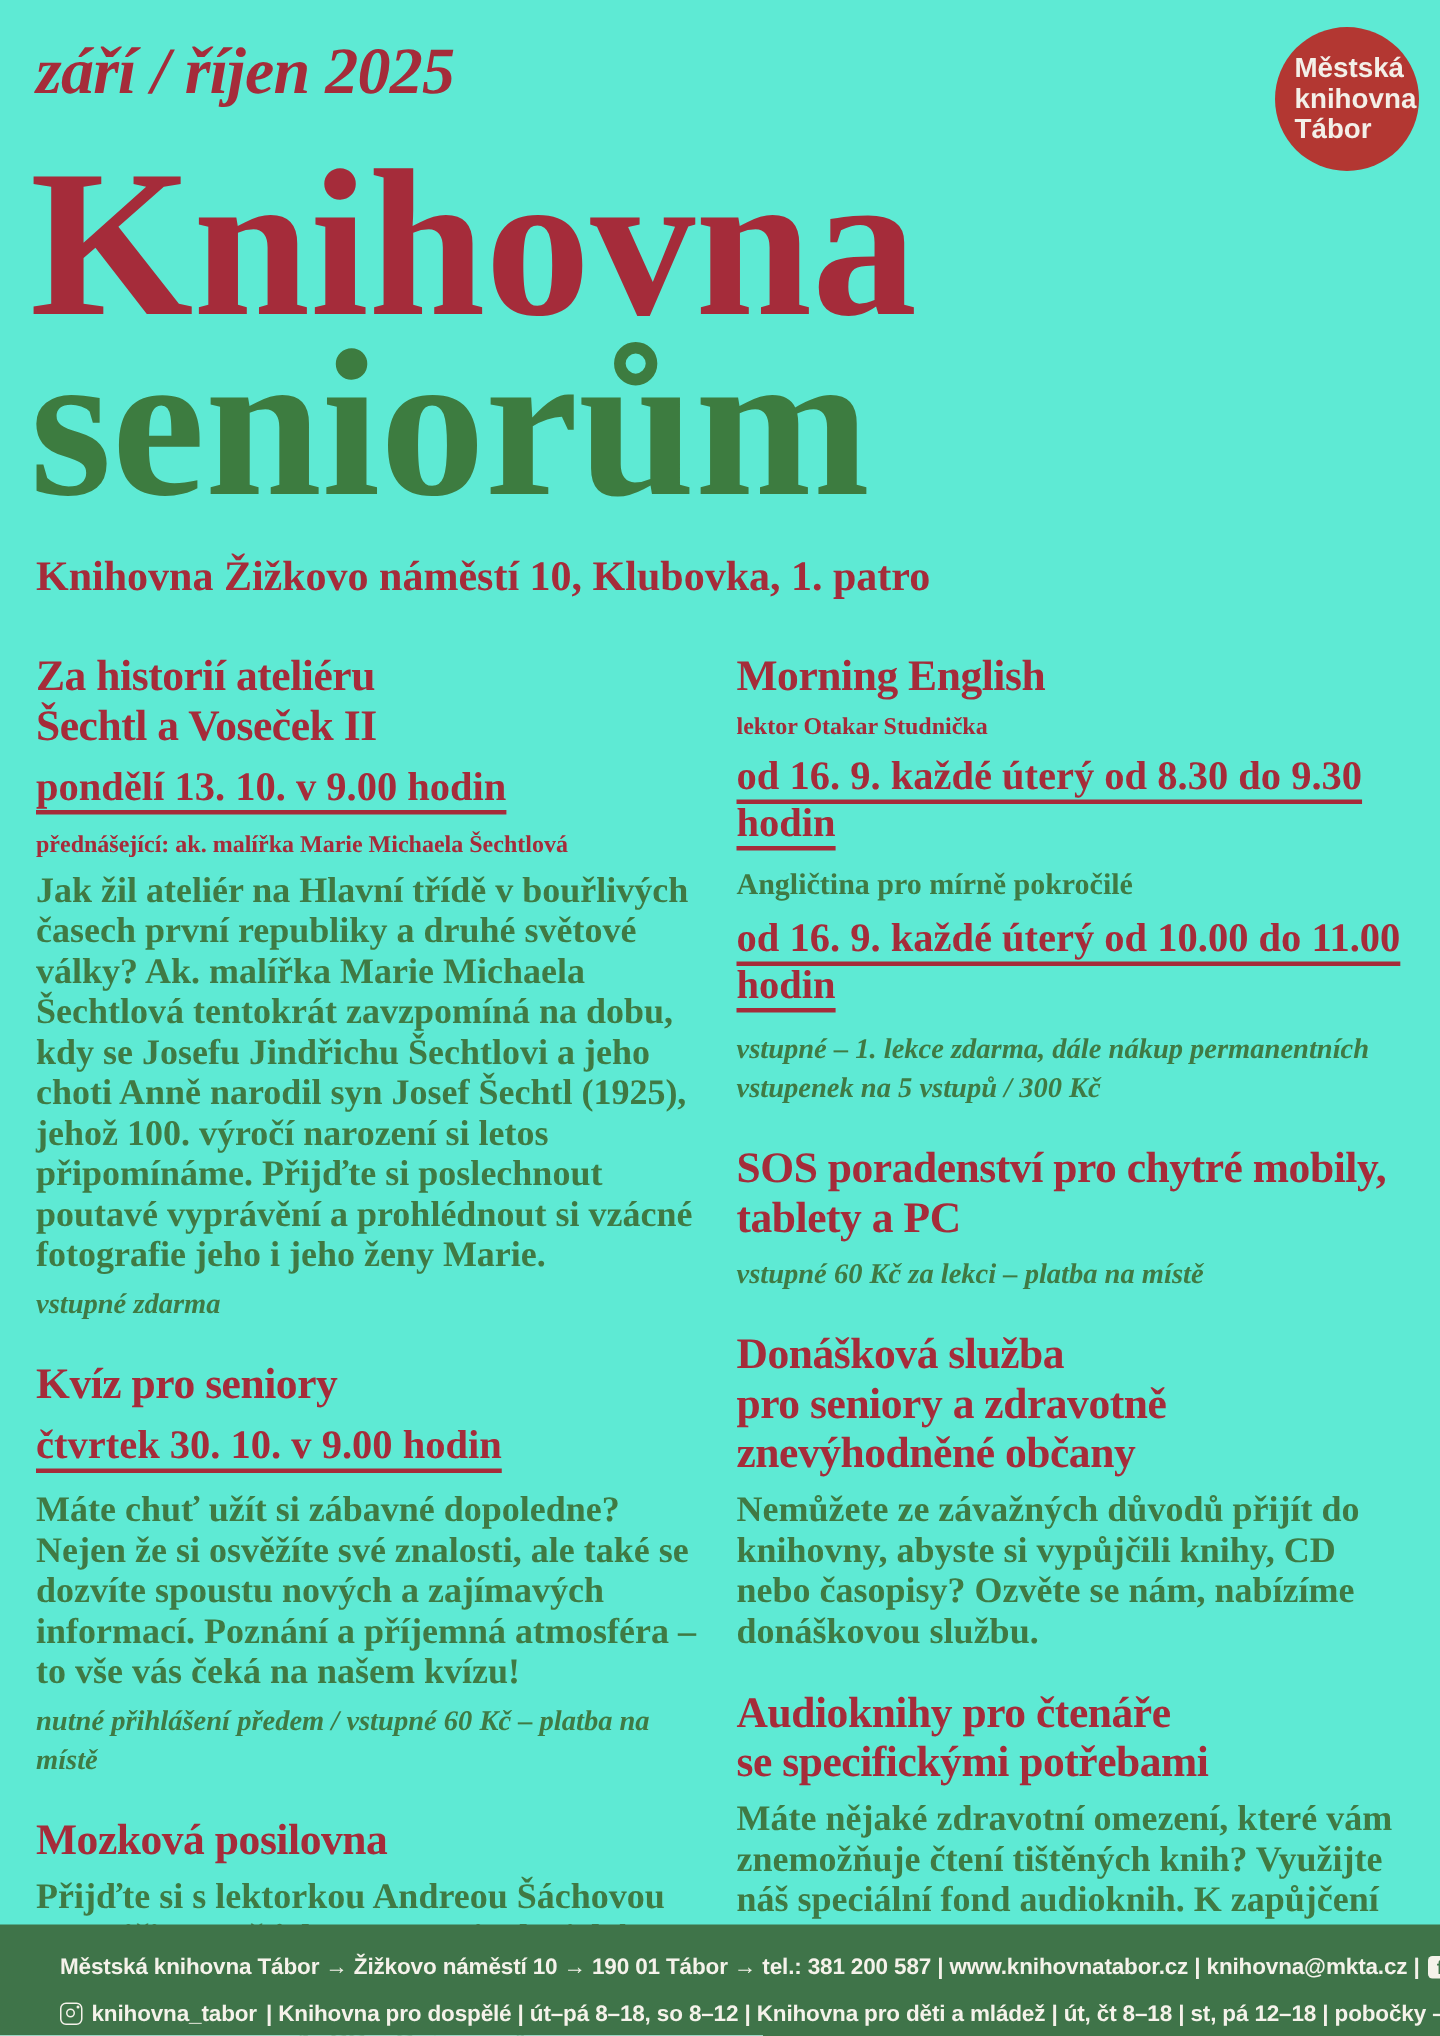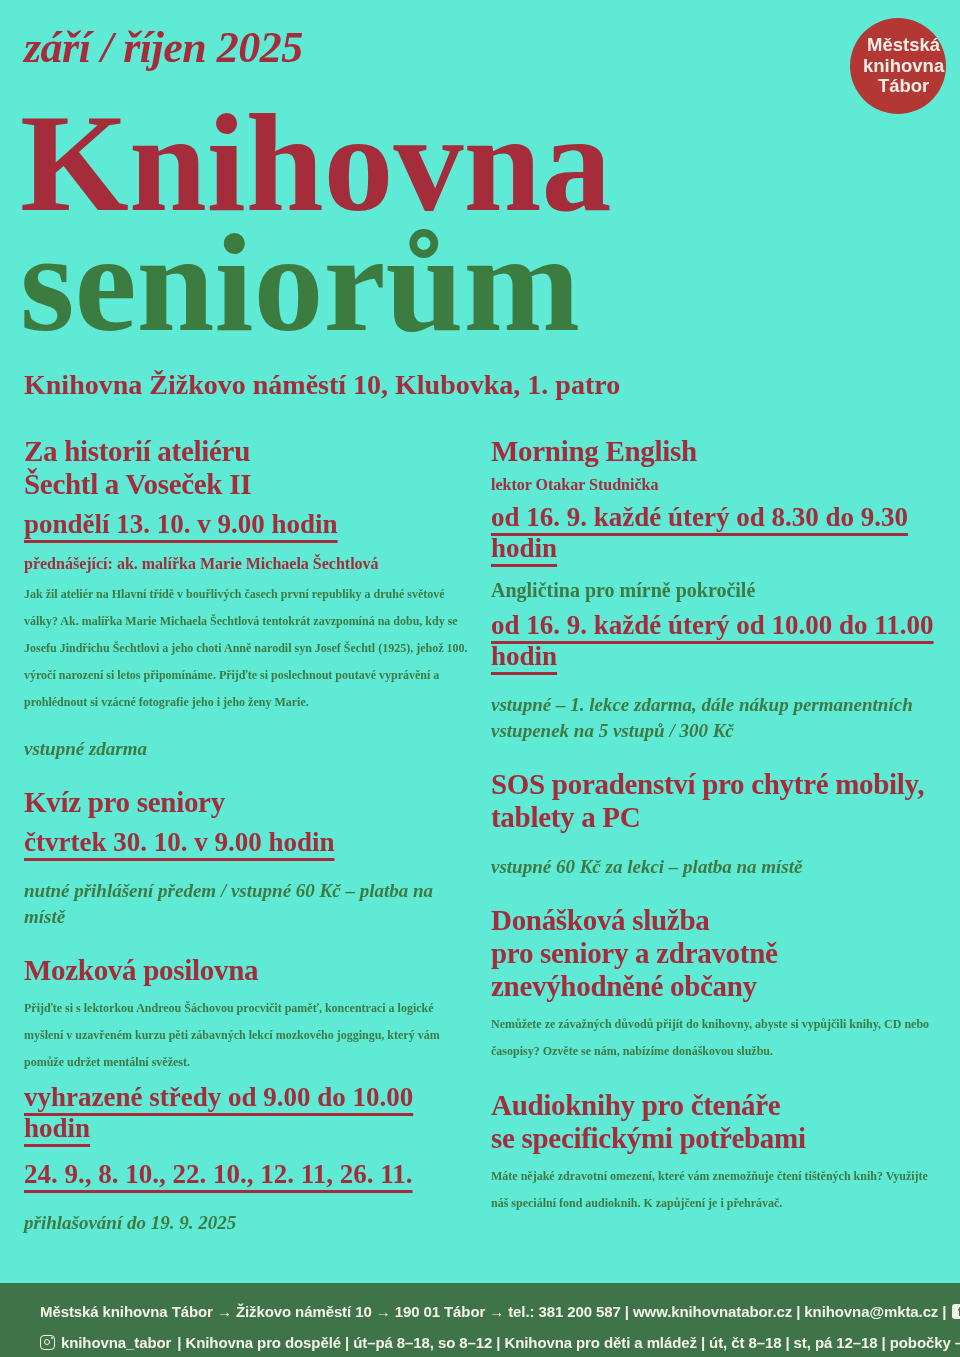--- a/index.html
+++ b/index.html
@@ -20,21 +20,21 @@
   .logo {
     position: absolute; top: 18px; right: 14px;
     width: 96px; height: 96px; border-radius: 50%;
     background: #b33732;
     display: flex; align-items: center;
     padding-left: 13px;
   }
   .logo-text {
     font-family: "Liberation Sans", "DejaVu Sans", sans-serif;
     font-weight: bold; font-size: 18.5px; line-height: 1.12;
-    color: #f3efe8; white-space: pre-line; text-align: center;
+    color: #f3efe8; white-space: pre-line;
   }
   .big-title {
     padding: 0 20px; margin-top: 30px;
     font-weight: bold; font-size: 140px; line-height: 120px;
     letter-spacing: 0px;
   }
   .big-title .t1 { color: #a52c3a; display: block; }
   .big-title .t2 { color: #3d7c40; display: block; }
   .subtitle-wrap { padding: 0 24px; margin-top: 26px; }
   .subtitle {
@@ -53,26 +53,26 @@
   }
   .u-red {
     display: inline; color: #a52c3a; font-weight: bold; font-size: 27px;
     text-decoration: underline; text-decoration-color: #a52c3a;
     text-decoration-thickness: 3px; text-underline-offset: 7px;
   }
   .u-row { margin: 6px 0 15px 0; }
   .meta-red { color: #a52c3a; font-weight: bold; font-size: 16px; margin: 2px 0 8px 0; }
   .lvl { color: #3f7a44; font-weight: bold; font-size: 20px; margin: 4px 0 8px 0; }
   .body-txt {
-    color: #3f7a44; font-weight: bold; font-size: 12px; line-height: 27px;
+    color: #3f7a44; font-weight: bold; font-size: 24px; line-height: 27px;
     margin: 4px 0 6px 0;
   }
   .note {
     color: #3f7a44; font-weight: bold; font-style: italic;
-    font-size: 19px; line-height: 26px; margin-top: 20px;
+    font-size: 19px; line-height: 26px; margin-top: 1px;
   }
   .contact-wrap { margin: 6px 0 18px 0; }
   .footer {
     position: absolute; left: 0; bottom: 0; width: 960px; height: 74px;
     background: #3f7449; color: #f5f2ea;
     font-family: "Liberation Sans", "DejaVu Sans", sans-serif;
     font-size: 15px; font-weight: bold; letter-spacing: -0.1px;
     padding: 13px 24px 0 40px;
   }
   .footer-line { line-height: 31px; white-space: nowrap; display: flex; align-items: center; gap: 6px; }
@@ -126,20 +126,21 @@
 Šechtl a Voseček II</div>
         <div class="u-row"><span class="u-red">pondělí 13. 10. v 9.00 hodin</span></div>
         <div class="meta-red">přednášející: ak. malířka Marie Michaela Šechtlová</div>
         <div class="body-txt">Jak žil ateliér na Hlavní třídě v bouřlivých časech první republiky a druhé světové války? Ak. malířka Marie Michaela Šechtlová tentokrát zavzpomíná na dobu, kdy se Josefu Jindřichu Šechtlovi a jeho choti Anně narodil syn Josef Šechtl (1925), jehož 100. výročí narození si letos připomínáme. Přijďte si poslechnout poutavé vyprávění a prohlédnout si vzácné fotografie jeho i jeho ženy Marie.</div>
         <div class="note">vstupné zdarma</div>
       </div>
 
       <div class="section">
         <div class="h2">Kvíz pro seniory</div>
         <div class="u-row"><span class="u-red">čtvrtek 30. 10. v 9.00 hodin</span></div>
+        <div class="body-txt">Máte chuť užít si zábavné dopoledne? Nejen že si osvěžíte své znalosti, ale také se dozvíte spoustu nových a zajímavých informací. Poznání a příjemná atmosféra – to vše vás čeká na našem kvízu!</div>
         <div class="note">nutné přihlášení předem / vstupné 60 Kč – platba na místě</div>
       </div>
 
       <div class="section">
         <div class="h2">Mozková posilovna</div>
         <div class="body-txt">Přijďte si s lektorkou Andreou Šáchovou procvičit paměť, koncentraci a logické myšlení v uzavřeném kurzu pěti zábavných lekcí mozkového joggingu, který vám pomůže udržet mentální svěžest.</div>
         <div class="u-row"><span class="u-red">vyhrazené středy od 9.00 do 10.00 hodin</span></div>
         <div class="u-row"><span class="u-red">24. 9., 8. 10., 22. 10., 12. 11, 26. 11.</span></div>
         <div class="note">přihlašování do 19. 9. 2025</div>
 

